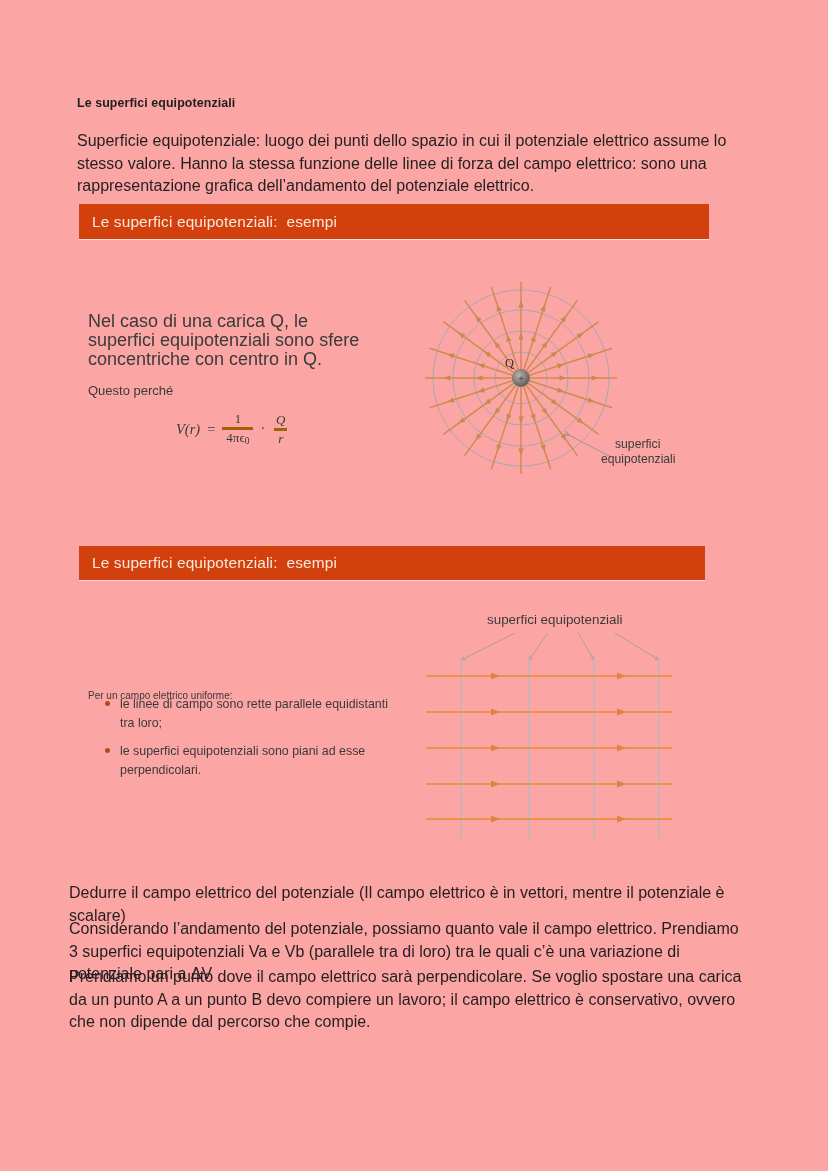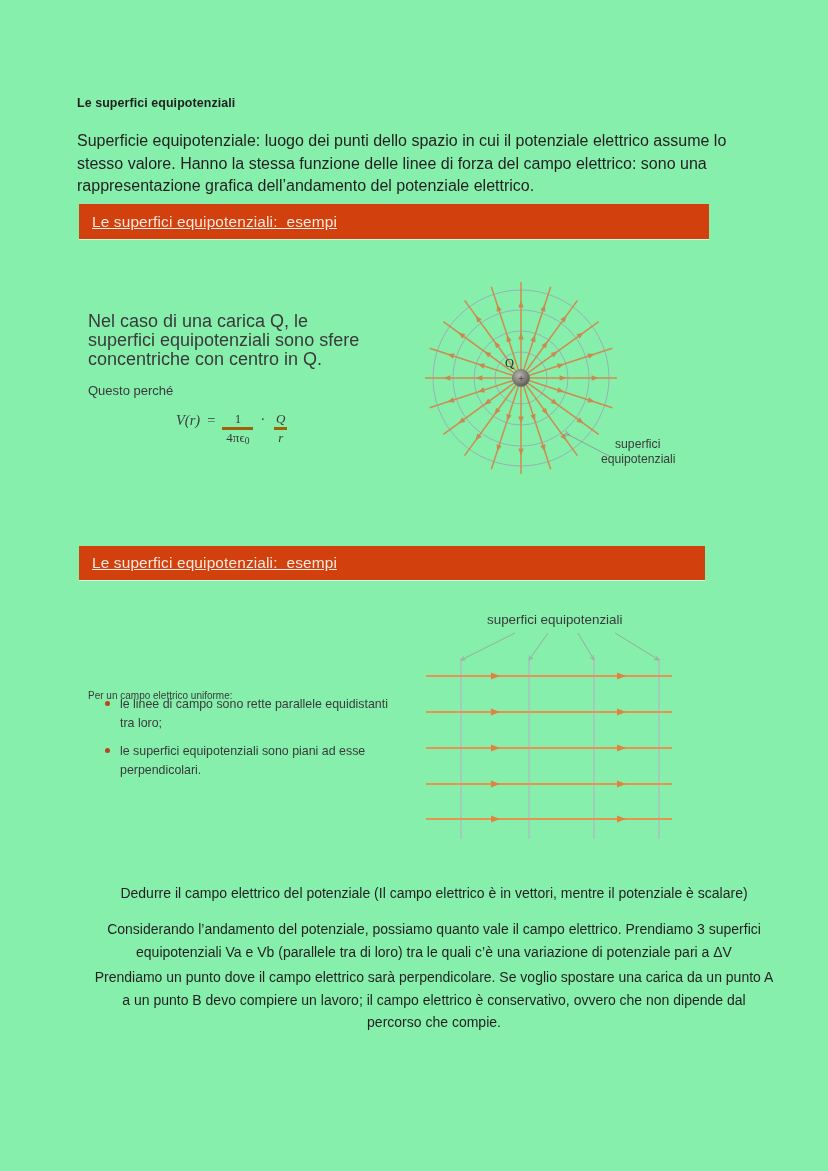--- a/index.html
+++ b/index.html
@@ -12,21 +12,21 @@
     height: 1171px;
     position: relative;
     font-family: "Liberation Sans", sans-serif;
     color: #231f20;
     overflow: hidden;
   }
 
   .page {
     position: absolute;
     inset: 0;
-    background: #86efac;
+    background: #fca5a5;
   }
 
   
   .doc-title {
     position: absolute;
     left: 77px;
     top: 96px;
     font-size: 12.4px;
     font-weight: bold;
     letter-spacing: 0.1px;
@@ -43,21 +43,20 @@
   }
 
   
   .banner {
     position: absolute;
     background: #d2400e;
     color: #f6ece4;
     display: flex;
     align-items: center;
     box-shadow: 0 1px 0 rgba(255,255,255,0.6);
-    text-decoration: underline;
   }
   .banner .banner-text {
     padding-left: 13px;
     font-size: 15.4px;
     font-weight: 400;
     letter-spacing: 0.15px;
     color: #fbe9dd;
     white-space: pre;
   }
   #banner-1 { left: 79px; top: 204px; width: 630px; height: 35px; }
@@ -83,21 +82,21 @@
 
   
   .formula {
     position: absolute;
     left: 176px;
     top: 412px;
     font-family: "Liberation Serif", serif;
     font-size: 14.5px;
     color: #3a3a3a;
     display: flex;
-    align-items: flex-start;
+    align-items: center;
     gap: 5px;
   }
   .formula .lhs { font-style: italic; }
   .formula .eq { font-style: normal; padding: 0 2px; }
   .frac {
     display: inline-flex;
     flex-direction: column;
     align-items: center;
     vertical-align: middle;
     line-height: 1.05;
@@ -156,26 +155,25 @@
     position: absolute;
     left: 410px;
     top: 600px;
     width: 300px;
     height: 250px;
   }
 
   
   .outro {
     position: absolute;
-    left: 94px;
+    left: 69px;
     width: 680px;
-    font-size: 14px;
+    font-size: 16px;
     line-height: 22.5px;
     color: #231f20;
-    text-align: center;
   }
   #outro-1 { top: 882px; }
   #outro-2 { top: 918px; }
   #outro-3 { top: 966px; }
 </style>
 </head>
 <body>
 
 <div class="page">
 

